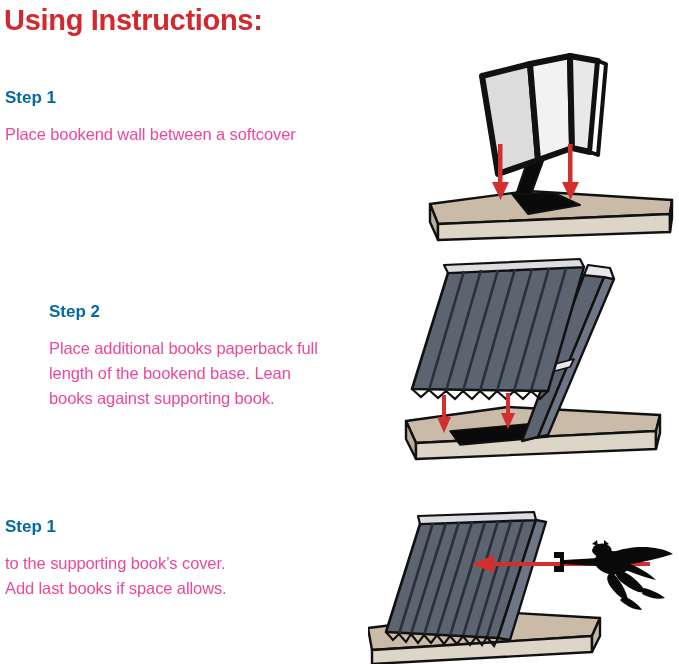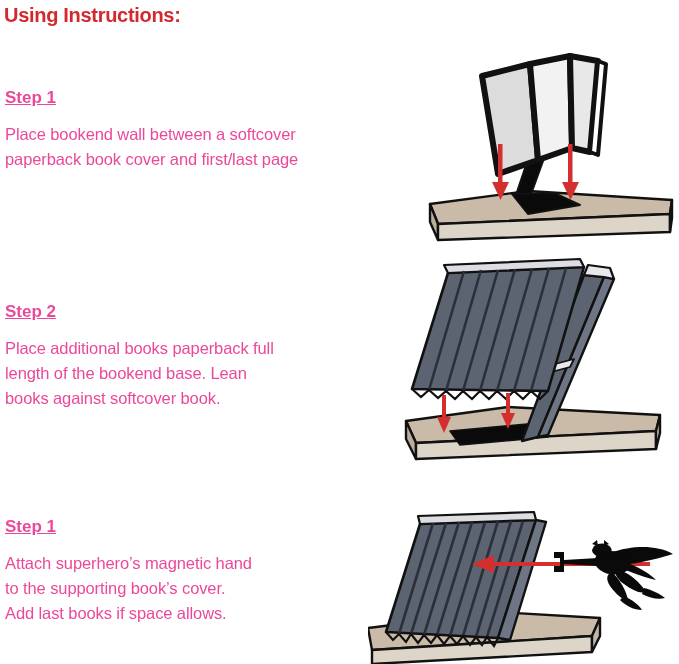--- a/index.html
+++ b/index.html
@@ -20,45 +20,44 @@
     position: absolute;
     inset: 0;
     background: #ffffff;
   }
 
   
   .title {
     position: absolute;
     left: 4px;
     top: 4px;
-    font-size: 20px;
+    font-size: 29px;
     font-weight: bold;
     color: #D3282E;
     letter-spacing: -0.3px;
     white-space: nowrap;
   }
 
   
   .step {
     position: absolute;
     left: 5px;
     width: 430px;
   }
   .step-1 { top: 89px; }
-  .step-2 { top: 303px; }
+  .step-2 { top: 303px; margin-left: 44px; }
   .step-3 { top: 518px; }
 
   .step-heading {
     font-size: 17px;
     font-weight: bold;
-    color: #ec4899;
+    color: #0369a1;
     letter-spacing: 0px;
     margin: 0 0 14px 0;
     line-height: 1.1;
-    text-decoration: underline;
   }
   .step-body {
     font-size: 16.5px;
     color: #ec4899;
     line-height: 1.52;
     letter-spacing: -0.1px;
     margin: 0;
   }
   .step-body span { display: block; white-space: nowrap; }
 
@@ -76,21 +75,20 @@
 <body>
 
 <div class="page">
 
   <div class="title">Using Instructions:</div>
 
   <div class="step step-1">
     <div class="step-heading">Step 1</div>
     <div class="step-body">
       <span>Place bookend wall between a softcover</span>
-      <span>paperback book cover and first/last page</span>
     </div>
   </div>
 
   <div class="illu illu-1">
     <svg viewBox="0 0 259 196" xmlns="http://www.w3.org/2000/svg">
 
       <g>
         <polygon points="10,152 108,139 252,148 250,162 18,172" fill="#C9BBA8" stroke="#111111" stroke-width="2.4" stroke-linejoin="round"></polygon>
         <polygon points="10,152 18,172 18,188 10,170" fill="#BBAE9C" stroke="#111111" stroke-width="2.4" stroke-linejoin="round"></polygon>
         <polygon points="18,172 250,162 250,180 18,188" fill="#DCD5C8" stroke="#111111" stroke-width="2.4" stroke-linejoin="round"></polygon>
@@ -118,21 +116,21 @@
         <polygon points="142,130 159,130 150.5,148" fill="#D32F2F"></polygon>
       </g>
     </svg>
   </div>
 
   <div class="step step-2">
     <div class="step-heading">Step 2</div>
     <div class="step-body">
       <span>Place additional books paperback full</span>
       <span>length of the bookend base. Lean</span>
-      <span>books against softcover book.</span>
+      <span>books against supporting book.</span>
     </div>
   </div>
 
   <div class="illu illu-2">
     <svg viewBox="0 0 291 217" xmlns="http://www.w3.org/2000/svg">
 
       <g>
         <polygon points="18,166 120,152 272,160 268,176 28,188" fill="#C9BBA8" stroke="#111111" stroke-width="2.4" stroke-linejoin="round"></polygon>
         <polygon points="18,166 28,188 28,204 18,184" fill="#BBAE9C" stroke="#111111" stroke-width="2.4" stroke-linejoin="round"></polygon>
         <polygon points="28,188 268,176 268,194 28,204" fill="#DCD5C8" stroke="#111111" stroke-width="2.4" stroke-linejoin="round"></polygon>
@@ -180,21 +178,20 @@
       <g>
         <rect x="118" y="138" width="4" height="26" fill="#D32F2F"></rect>
         <polygon points="113,158 127,158 120,174" fill="#D32F2F"></polygon>
       </g>
     </svg>
   </div>
 
   <div class="step step-3">
     <div class="step-heading">Step 1</div>
     <div class="step-body">
-      <span>Attach superhero’s magnetic hand</span>
       <span>to the supporting book’s cover.</span>
       <span>Add last books if space allows.</span>
     </div>
   </div>
 
   <div class="illu illu-3">
     <svg viewBox="0 0 311 164" xmlns="http://www.w3.org/2000/svg">
 
       <g>
         <polygon points="0,128 130,112 232,118 224,136 4,150" fill="#C9BBA8" stroke="#111111" stroke-width="2.4" stroke-linejoin="round"></polygon>

